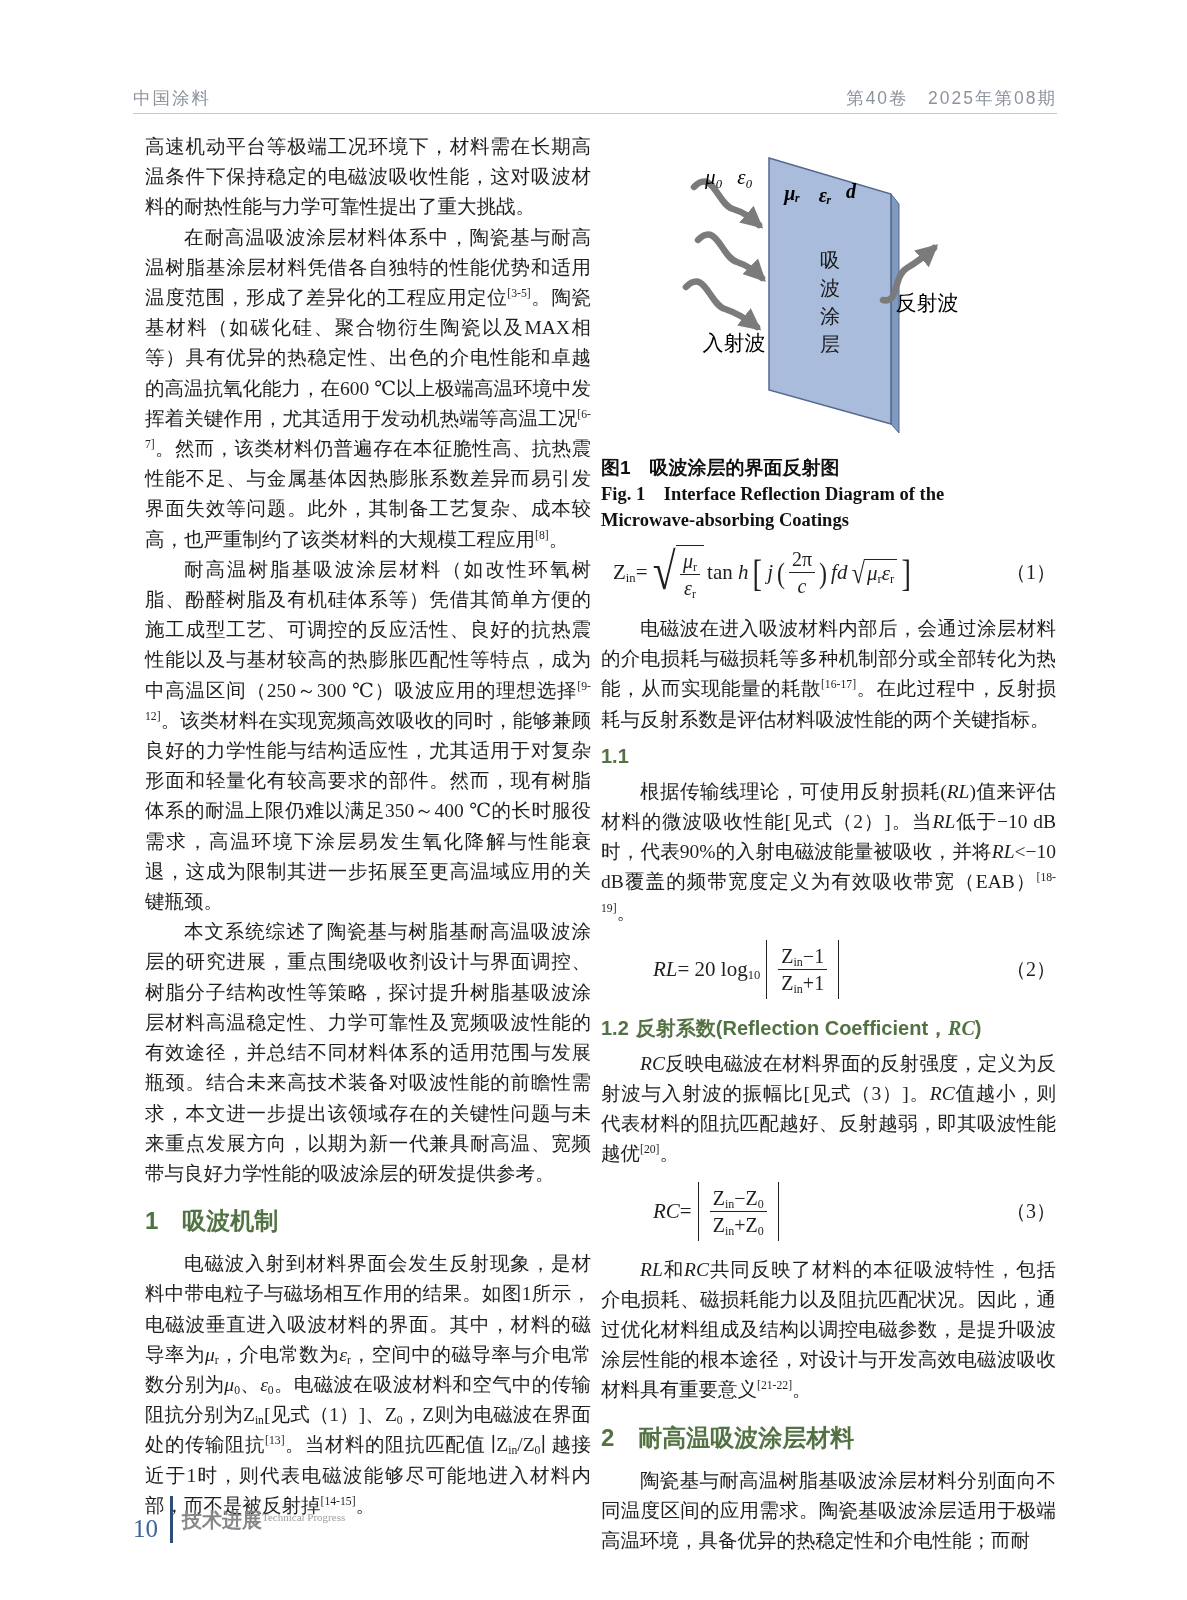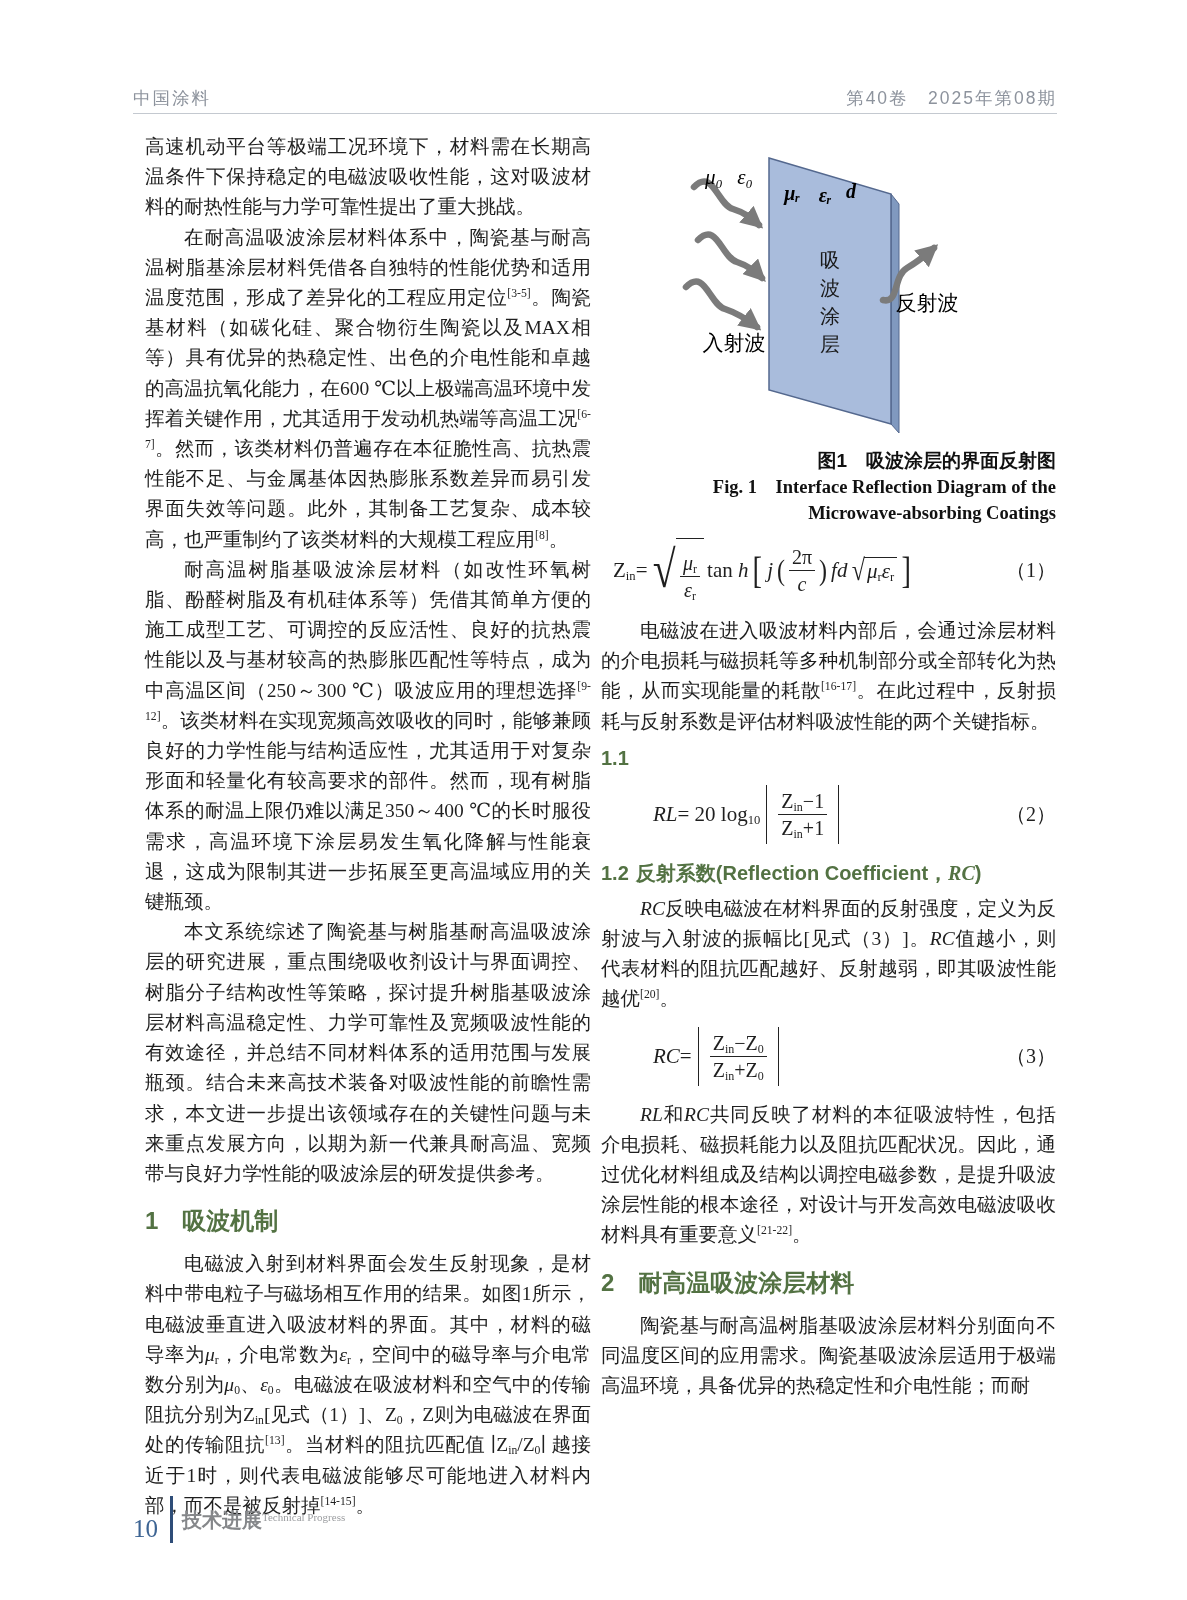--- a/index.html
+++ b/index.html
@@ -23,38 +23,38 @@
   h2.sec{display:flex;align-items:baseline;margin:17px 0 13px 0;
         font-family:"Liberation Sans","DejaVu Sans",sans-serif;
         font-size:24px;font-weight:bold;color:#537243;line-height:30px;}
   h2.sec .num{margin-right:24px;}
   h3.subsec{display:flex;align-items:baseline;margin:6px 0 6px 0;
         font-family:"Liberation Sans","DejaVu Sans",sans-serif;
         font-size:20px;font-weight:bold;color:#537243;line-height:30px;}
   h3.subsec .num{margin-right:7px;font-weight:bold;}
   h3.subsec i{font-family:"Liberation Serif","DejaVu Serif",serif;}
   
-  .figure-block{margin:0 0 2px 0;text-align:right;}
+  .figure-block{margin:0 0 2px 0;text-align:left;}
   .figure-caption-zh{font-family:"Liberation Sans","DejaVu Sans",sans-serif;
-        font-weight:bold;font-size:19px;color:#111;margin-top:9px;}
+        font-weight:bold;font-size:19px;color:#111;margin-top:16px;}
   .figure-caption-en{font-weight:bold;font-size:18.5px;color:#111;line-height:26px;}
   
   .equation{display:flex;align-items:center;margin:12px 0 14px 0;}
   .eq-body{display:flex;align-items:center;font-size:21px;gap:3px;white-space:nowrap;}
   .eq-num{margin-left:auto;font-size:20px;}
   .eq1 .eq-body{margin-left:12px;}
   .eq2 .eq-body,.eq3 .eq-body{margin-left:52px;}
   .frac{display:inline-flex;flex-direction:column;text-align:center;line-height:1.2;font-size:20px;}
   .frac .num{border-bottom:1.4px solid #222;padding:0 3px 1px;}
   .frac .den{padding-top:1px;}
   .abs{display:inline-flex;align-items:center;border-left:1.6px solid #222;
        border-right:1.6px solid #222;padding:4px 11px;margin:0 3px;}
   .sqrt{display:inline-flex;align-items:center;}
   .sqrt .rad{font-size:52px;line-height:0.9;font-weight:400;margin-right:-3px;transform:scaleX(.8);}
-  .sqrt .radicand{border-top:1.7px solid #222;padding:12px 4px 0;}
+  .sqrt .radicand{border-top:1.7px solid #222;padding:3px 4px 0;}
   .sqrt.small .rad{font-size:30px;line-height:1;}
   .sqrt.small .radicand{padding:1px 3px 0;}
   .bigbr{font-size:38px;line-height:1;font-weight:300;transform:scaleX(.75);}
   .paren{font-size:30px;line-height:1;transform:scaleX(.8);}
   .eq-t i{font-style:italic;}
   
   .page-footer{position:absolute;left:133px;top:1496px;display:flex;align-items:center;}
   .page-num{font-size:25px;color:#3d6493;margin-right:12px;align-self:flex-end;}
   .footer-bar{width:3px;height:47px;background:#2e4d78;margin-right:9px;}
   .footer-texts{display:flex;flex-direction:row;justify-content:center;}
@@ -153,20 +153,21 @@
       </span>
       <span class="eq-num">（1）</span>
     </div>
 
     <p class="body-par">电磁波在进入吸波材料内部后，会通过涂层材料的介电损耗与磁损耗等多种机制部分或全部转化为热能，从而实现能量的耗散<sup>[16-17]</sup>。在此过程中，反射损耗与反射系数是评估材料吸波性能的两个关键指标。</p>
 
     <h3 class="subsec">
       <span class="num">1.1</span>
     </h3>
 
+    <p class="body-par">根据传输线理论，可使用反射损耗(<i>RL</i>)值来评估材料的微波吸收性能[见式（2）]。当<i>RL</i>低于−10 dB时，代表90%的入射电磁波能量被吸收，并将<i>RL</i>&lt;−10 dB覆盖的频带宽度定义为有效吸收带宽（EAB）<sup>[18-19]</sup>。</p>
 
     <div class="equation eq2">
       <span class="eq-body">
         <span class="eq-t"><i>RL</i>= 20 log<sub>10</sub></span>
         <span class="abs">
             <span class="frac">
           <span class="num eq-t">Z<sub>in</sub>−1</span>
           <span class="den eq-t">Z<sub>in</sub>+1</span>
         </span>
           </span>

